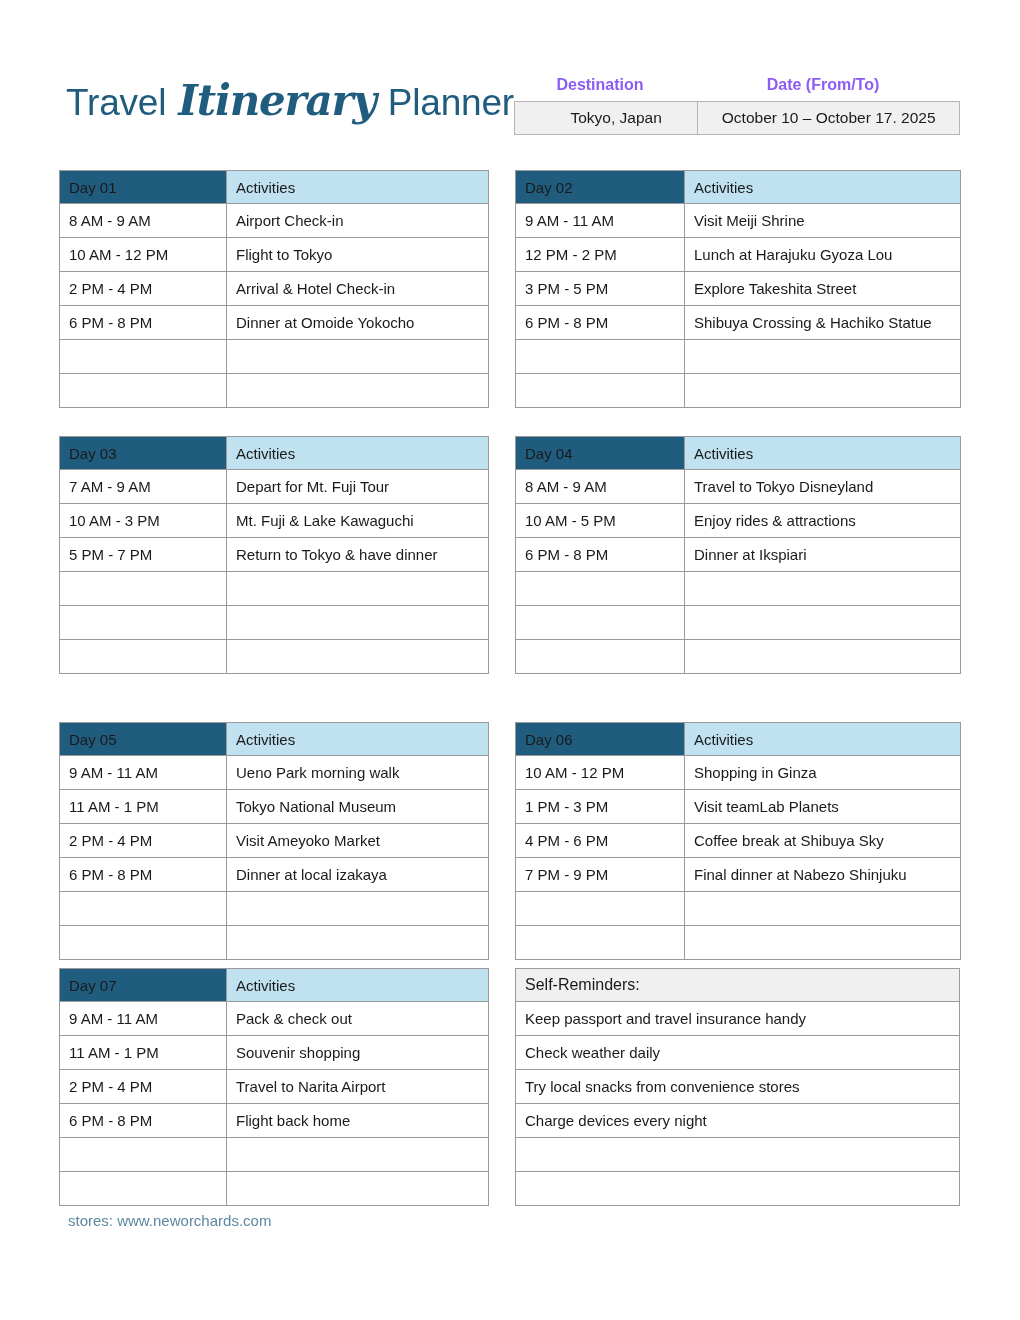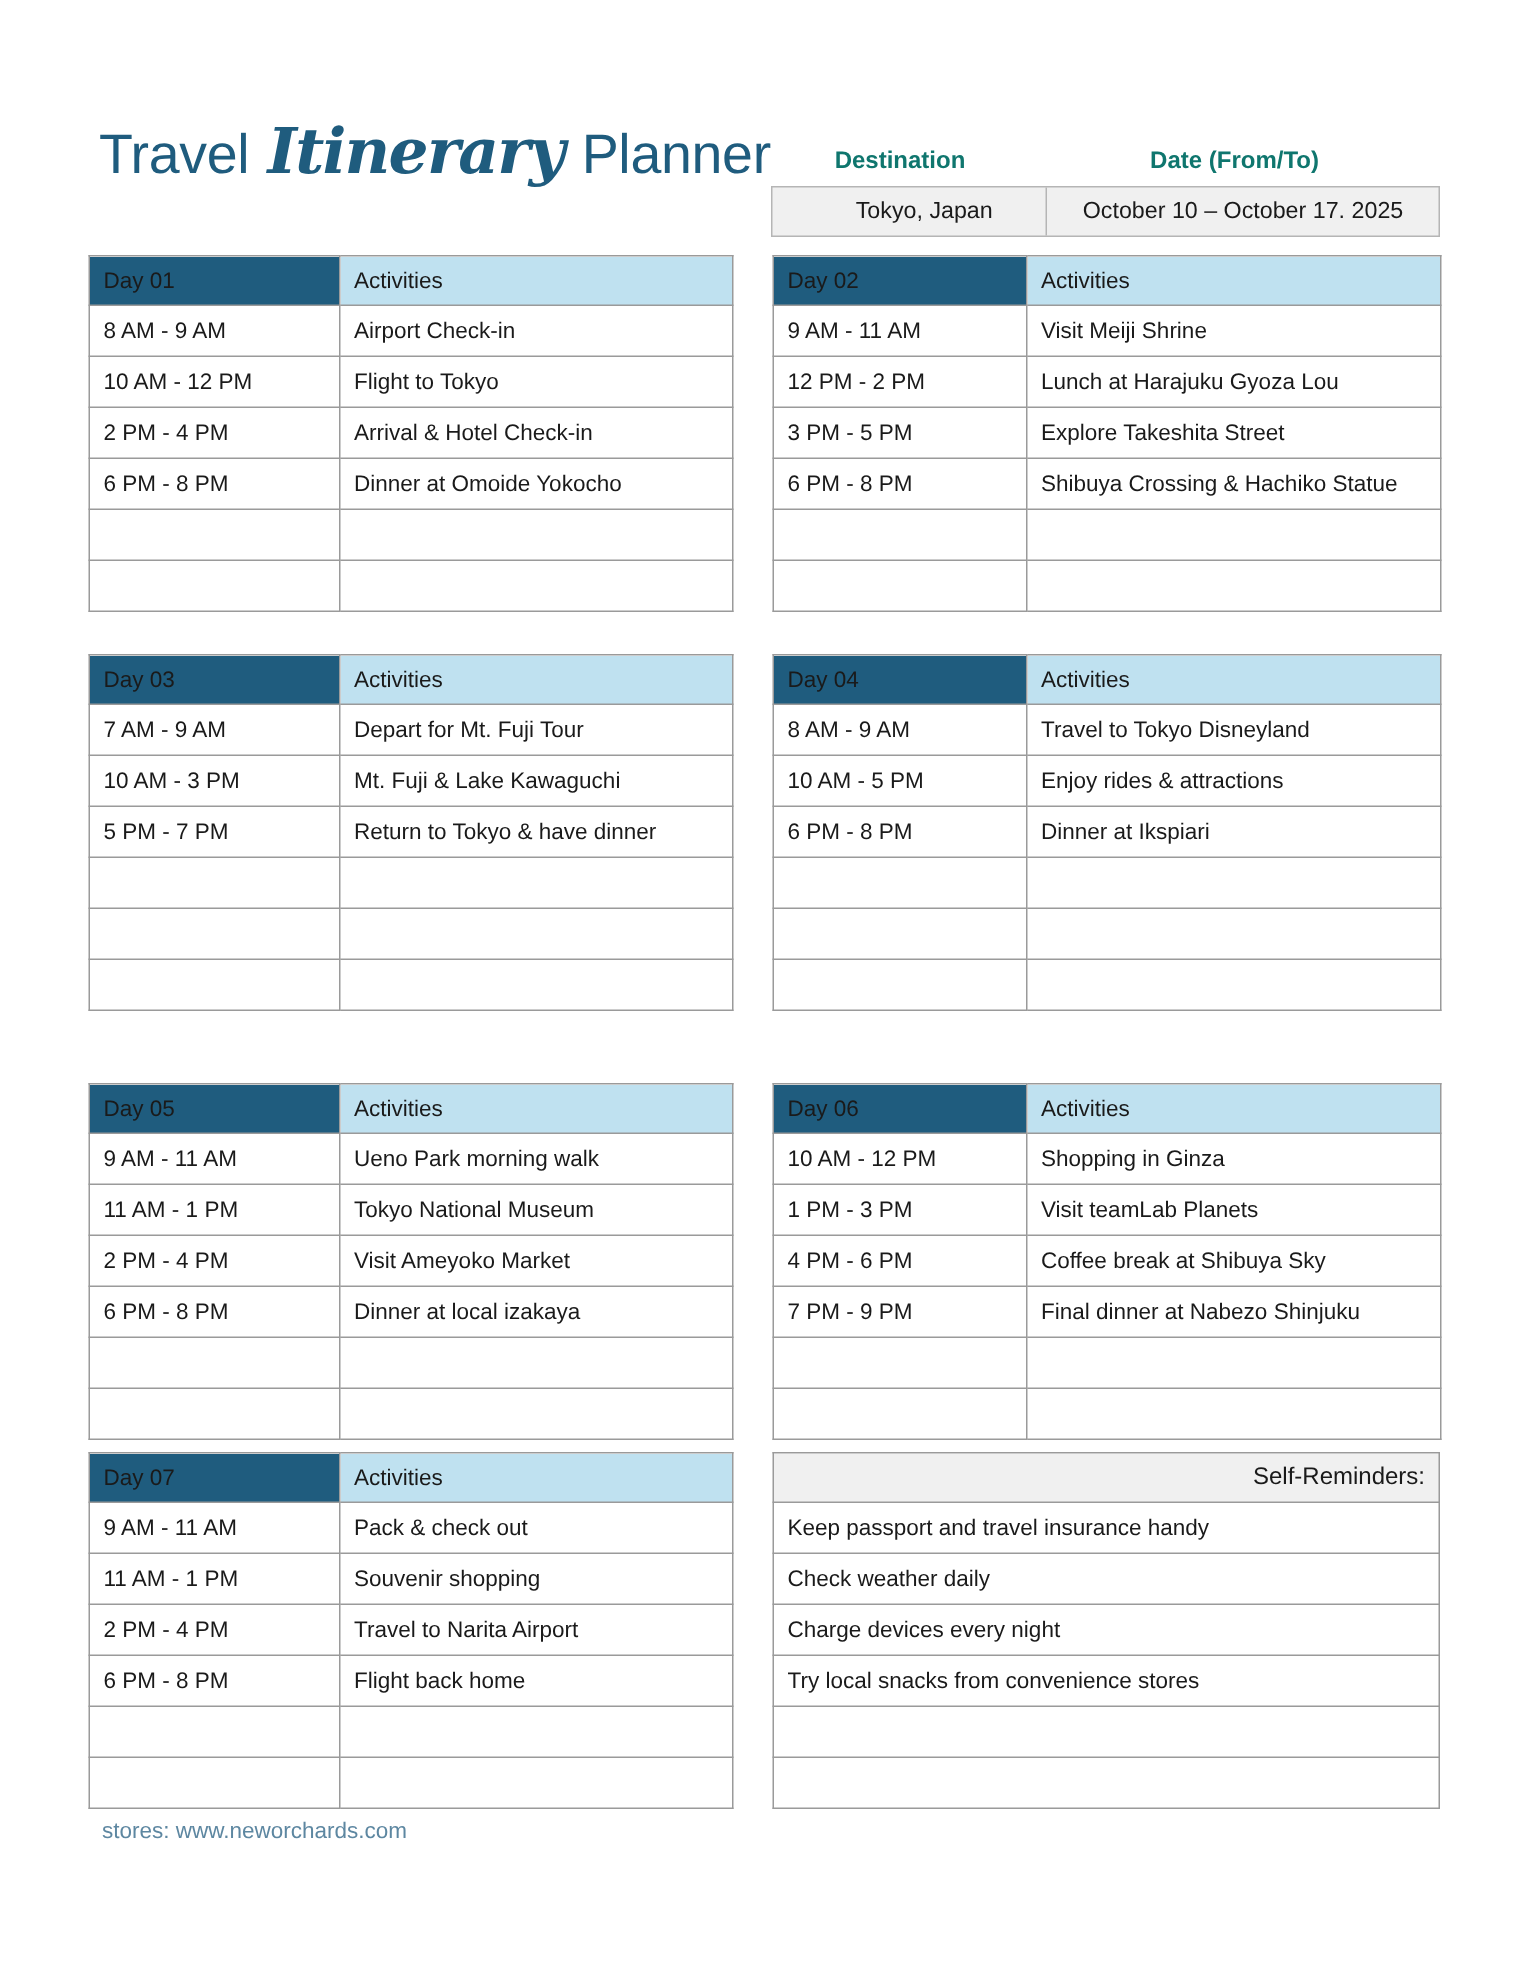--- a/index.html
+++ b/index.html
@@ -47,24 +47,23 @@
     top: 76px;
     width: 446px;
   }
   .meta-labels {
     display: flex;
     width: 100%;
   }
   .meta-labels > div {
     font-size: 16px;
     font-weight: bold;
-    color: #0f766e;
+    color: #8b5cf6;
     text-align: center;
     padding-bottom: 7px;
-    margin-top: 23px;
   }
   .meta-lbl-dest { width: 172px; }
   .meta-lbl-date { width: 274px; }
 
   .meta-values {
     display: flex;
     width: 100%;
     border: 1px solid #b5b5b5;
     box-sizing: border-box;
     background: #f0f0f0;
@@ -154,21 +153,20 @@
     padding: 0 9px;
     color: #1a1a1a;
     overflow: hidden;
     white-space: nowrap;
     vertical-align: middle;
   }
   table.reminders td.rem-hdr {
     background: #f0f0f0;
     font-size: 16px;
     height: 32px;
-    text-align: right;
   }
 
   
   .source {
     position: absolute;
     left: 68px;
     top: 1212px;
     font-size: 15px;
     color: #5d87a1;
     white-space: nowrap;
@@ -477,26 +475,26 @@
           <tr>
         <td class="rem-hdr">Self-Reminders:</td>
       </tr>
       <tr>
             <td>Keep passport and travel insurance handy</td>
           </tr>
       <tr>
             <td>Check weather daily</td>
           </tr>
       <tr>
+            <td>Try local snacks from convenience stores</td>
+          </tr>
+      <tr>
             <td>Charge devices every night</td>
           </tr>
       <tr>
-            <td>Try local snacks from convenience stores</td>
-          </tr>
-      <tr>
             <td></td>
           </tr>
       <tr>
             <td></td>
           </tr>
     </tbody>
       </table>
   </div>
 
 </div>

